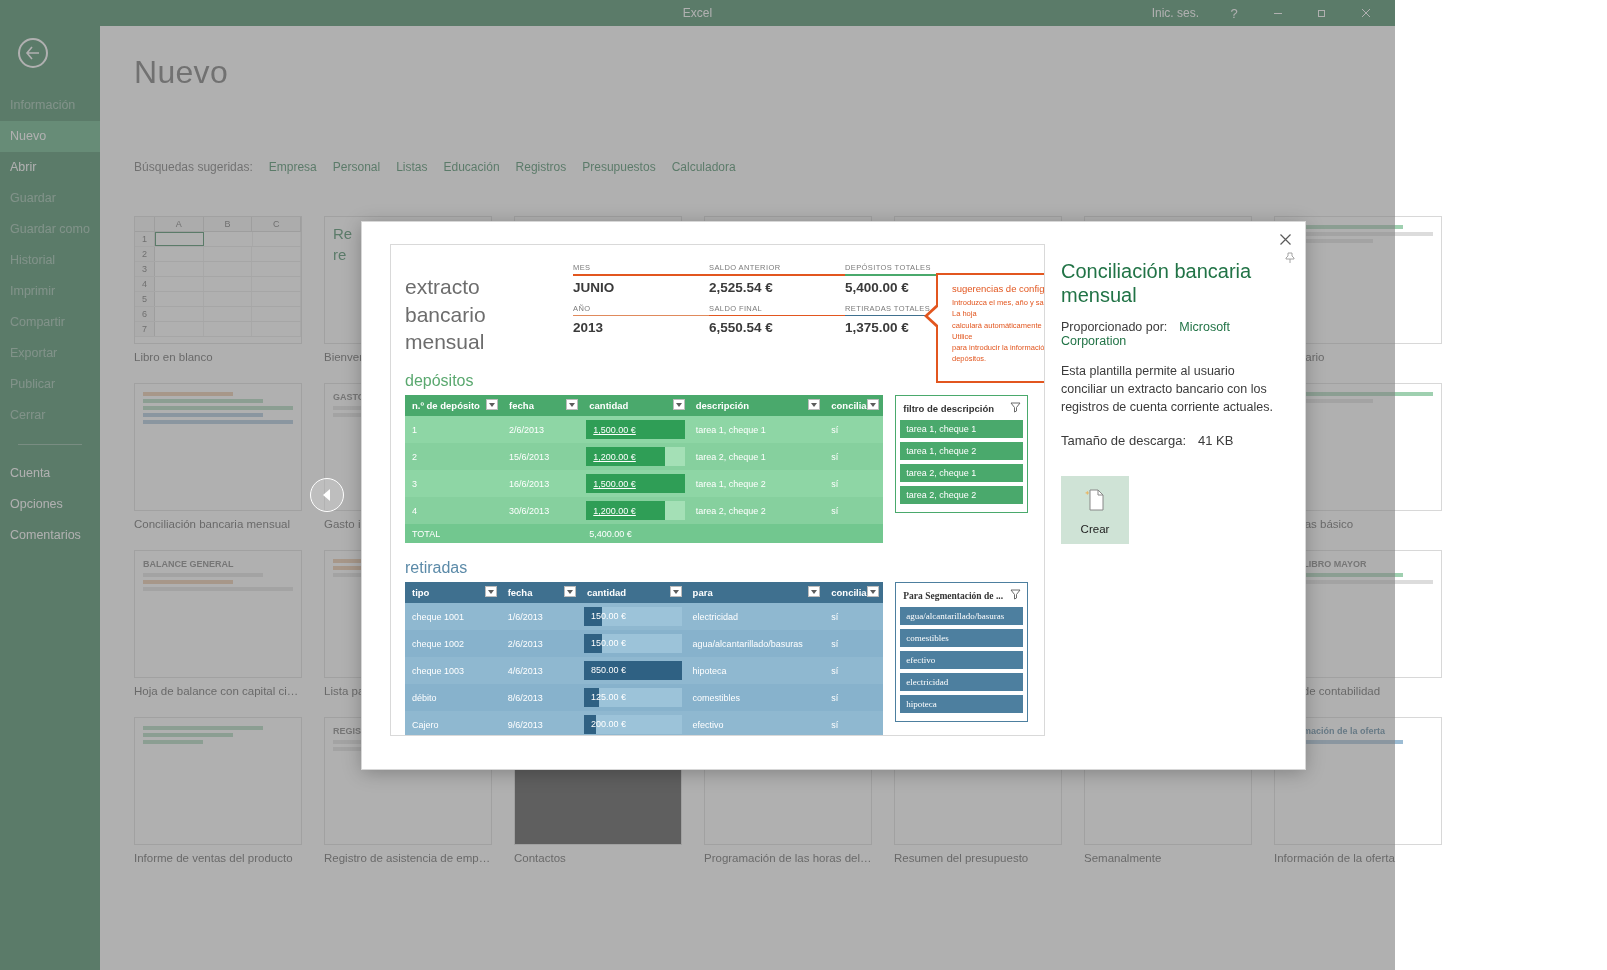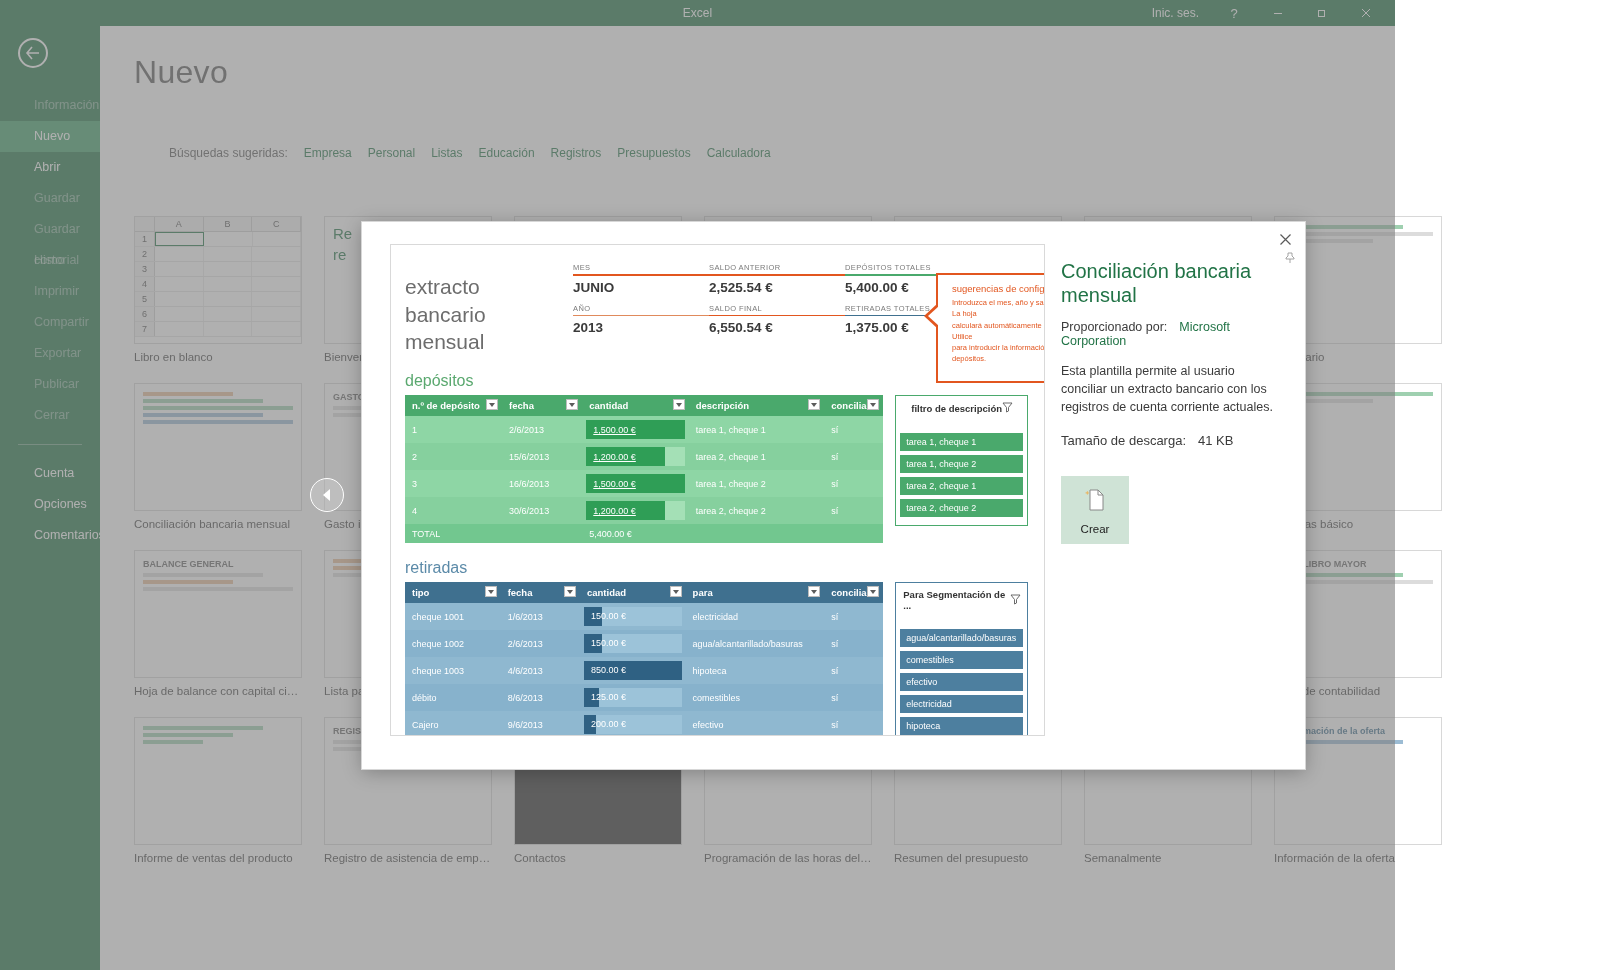--- a/index.html
+++ b/index.html
@@ -40,42 +40,42 @@
     position: absolute; top: 26px; left: 0; width: 100px; bottom: 0;
     background: #217346; z-index: 6;
   }
   .backbtn {
     width: 30px; height: 30px; margin: 12px 0 0 18px;
     border: 2px solid #ffffff; border-radius: 50%;
     display: flex; align-items: center; justify-content: center;
   }
   .nav-list { margin-top: 22px; }
   .nav-item {
-    height: 31px; line-height: 31px; padding-left: 34px;
+    height: 31px; line-height: 31px; padding-left: 10px;
     font-size: 12.5px; color: #ffffff;
   }
   .nav-item.dim { color: rgba(255,255,255,0.45); }
   .nav-item.active { background: #41a06b; color: #ffffff; }
   .nav-sep { height: 1px; background: rgba(255,255,255,0.35); margin: 13px 18px 13px 18px; }
 
   
   .content { position: absolute; top: 26px; left: 100px; right: 0; bottom: 0; background: #ffffff; z-index: 4; }
   .page-title { font-size: 32px; color: #5a5a5a; font-weight: 300; margin: 28px 0 0 34px; letter-spacing: .3px; }
 
   .searchwrap { position: absolute; left: 34px; top: 100px; width: 535px; }
   .searchbox {
     width: 535px; height: 27px; border: 1px solid #bfbfbf; background: #ffffff;
     font-size: 12.5px; color: #9a9a9a; padding: 0 26px 0 9px;
     font-family: "Liberation Sans", sans-serif;
   }
   .search-icon-btn { position: absolute; right: 6px; top: 4px; color: #217346; }
   .suggest-row {
-    position: absolute; left: 34px; top: 120px;
+    position: absolute; left: 34px; top: 134px;
     display: flex; align-items: center; gap: 16px;
-    font-size: 12px; color: #5a5a5a; white-space: nowrap; margin-left: 35px;
+    font-size: 12px; color: #5a5a5a; white-space: nowrap;
   }
   .suggest-label { color: #5a5a5a; }
   .suggest-link { color: #217346; }
 
   
   .tgrid { position: absolute; left: 34px; top: 190px; right: 0; }
   .trow { display: flex; gap: 22px; margin-bottom: 20px; }
   .tcell { width: 168px; }
   .thumb {
     width: 168px; height: 128px; background: #ffffff;
@@ -206,31 +206,31 @@
   .b-row-a { background: #8fb8d0; }
   .b-row-b { background: #87b2cc; }
   .b-total { background: #7aa9c6; }
   .bbar { height: 19px; background: #2f6183; display: flex; align-items: center; padding-left: 7px; font-size: 9px; color: #ffffff; }
   .b-cellwrap { background: #9cc3d9; height: 19px; position: relative; }
   .bbar-label { position: absolute; left: 7px; top: 0; height: 19px; line-height: 19px; font-size: 9px; color: #ffffff; }
 
   
   .slicer { width: 136px; border: 1px solid #bfbfbf; background: #ffffff; padding: 4px; }
   .slicer-hdr {
-    font-size: 9.5px; font-weight: bold; color: #333; padding: 2px 2px 18px 3px;
-    display: flex; justify-content: center; align-items: center;
+    font-size: 9.5px; font-weight: bold; color: #333; padding: 2px 2px 5px 3px;
+    display: flex; justify-content: space-between; align-items: center;
   }
   .slicer-item {
     font-size: 9px; color: #ffffff; padding: 4px 6px; margin-bottom: 4px;
     white-space: nowrap; overflow: hidden;
   }
   .slicer-item.green { background: #4aa96c; }
   .slicer-item.blue { background: #4d7f9f; }
   .slicer.greenbd { border-color: #4aa96c; }
-  .slicer.bluebd { border-color: #4d7f9f; }
+  .slicer.bluebd { border-color: #4d7f9f; font-family: Liberation Serif, serif; }
 </style>
 </head>
 <body>
 
 <div id="root">
 
   <div class="backstage">
 
     <div class="titlebar">
       <div class="titlebar-title">Excel</div>

